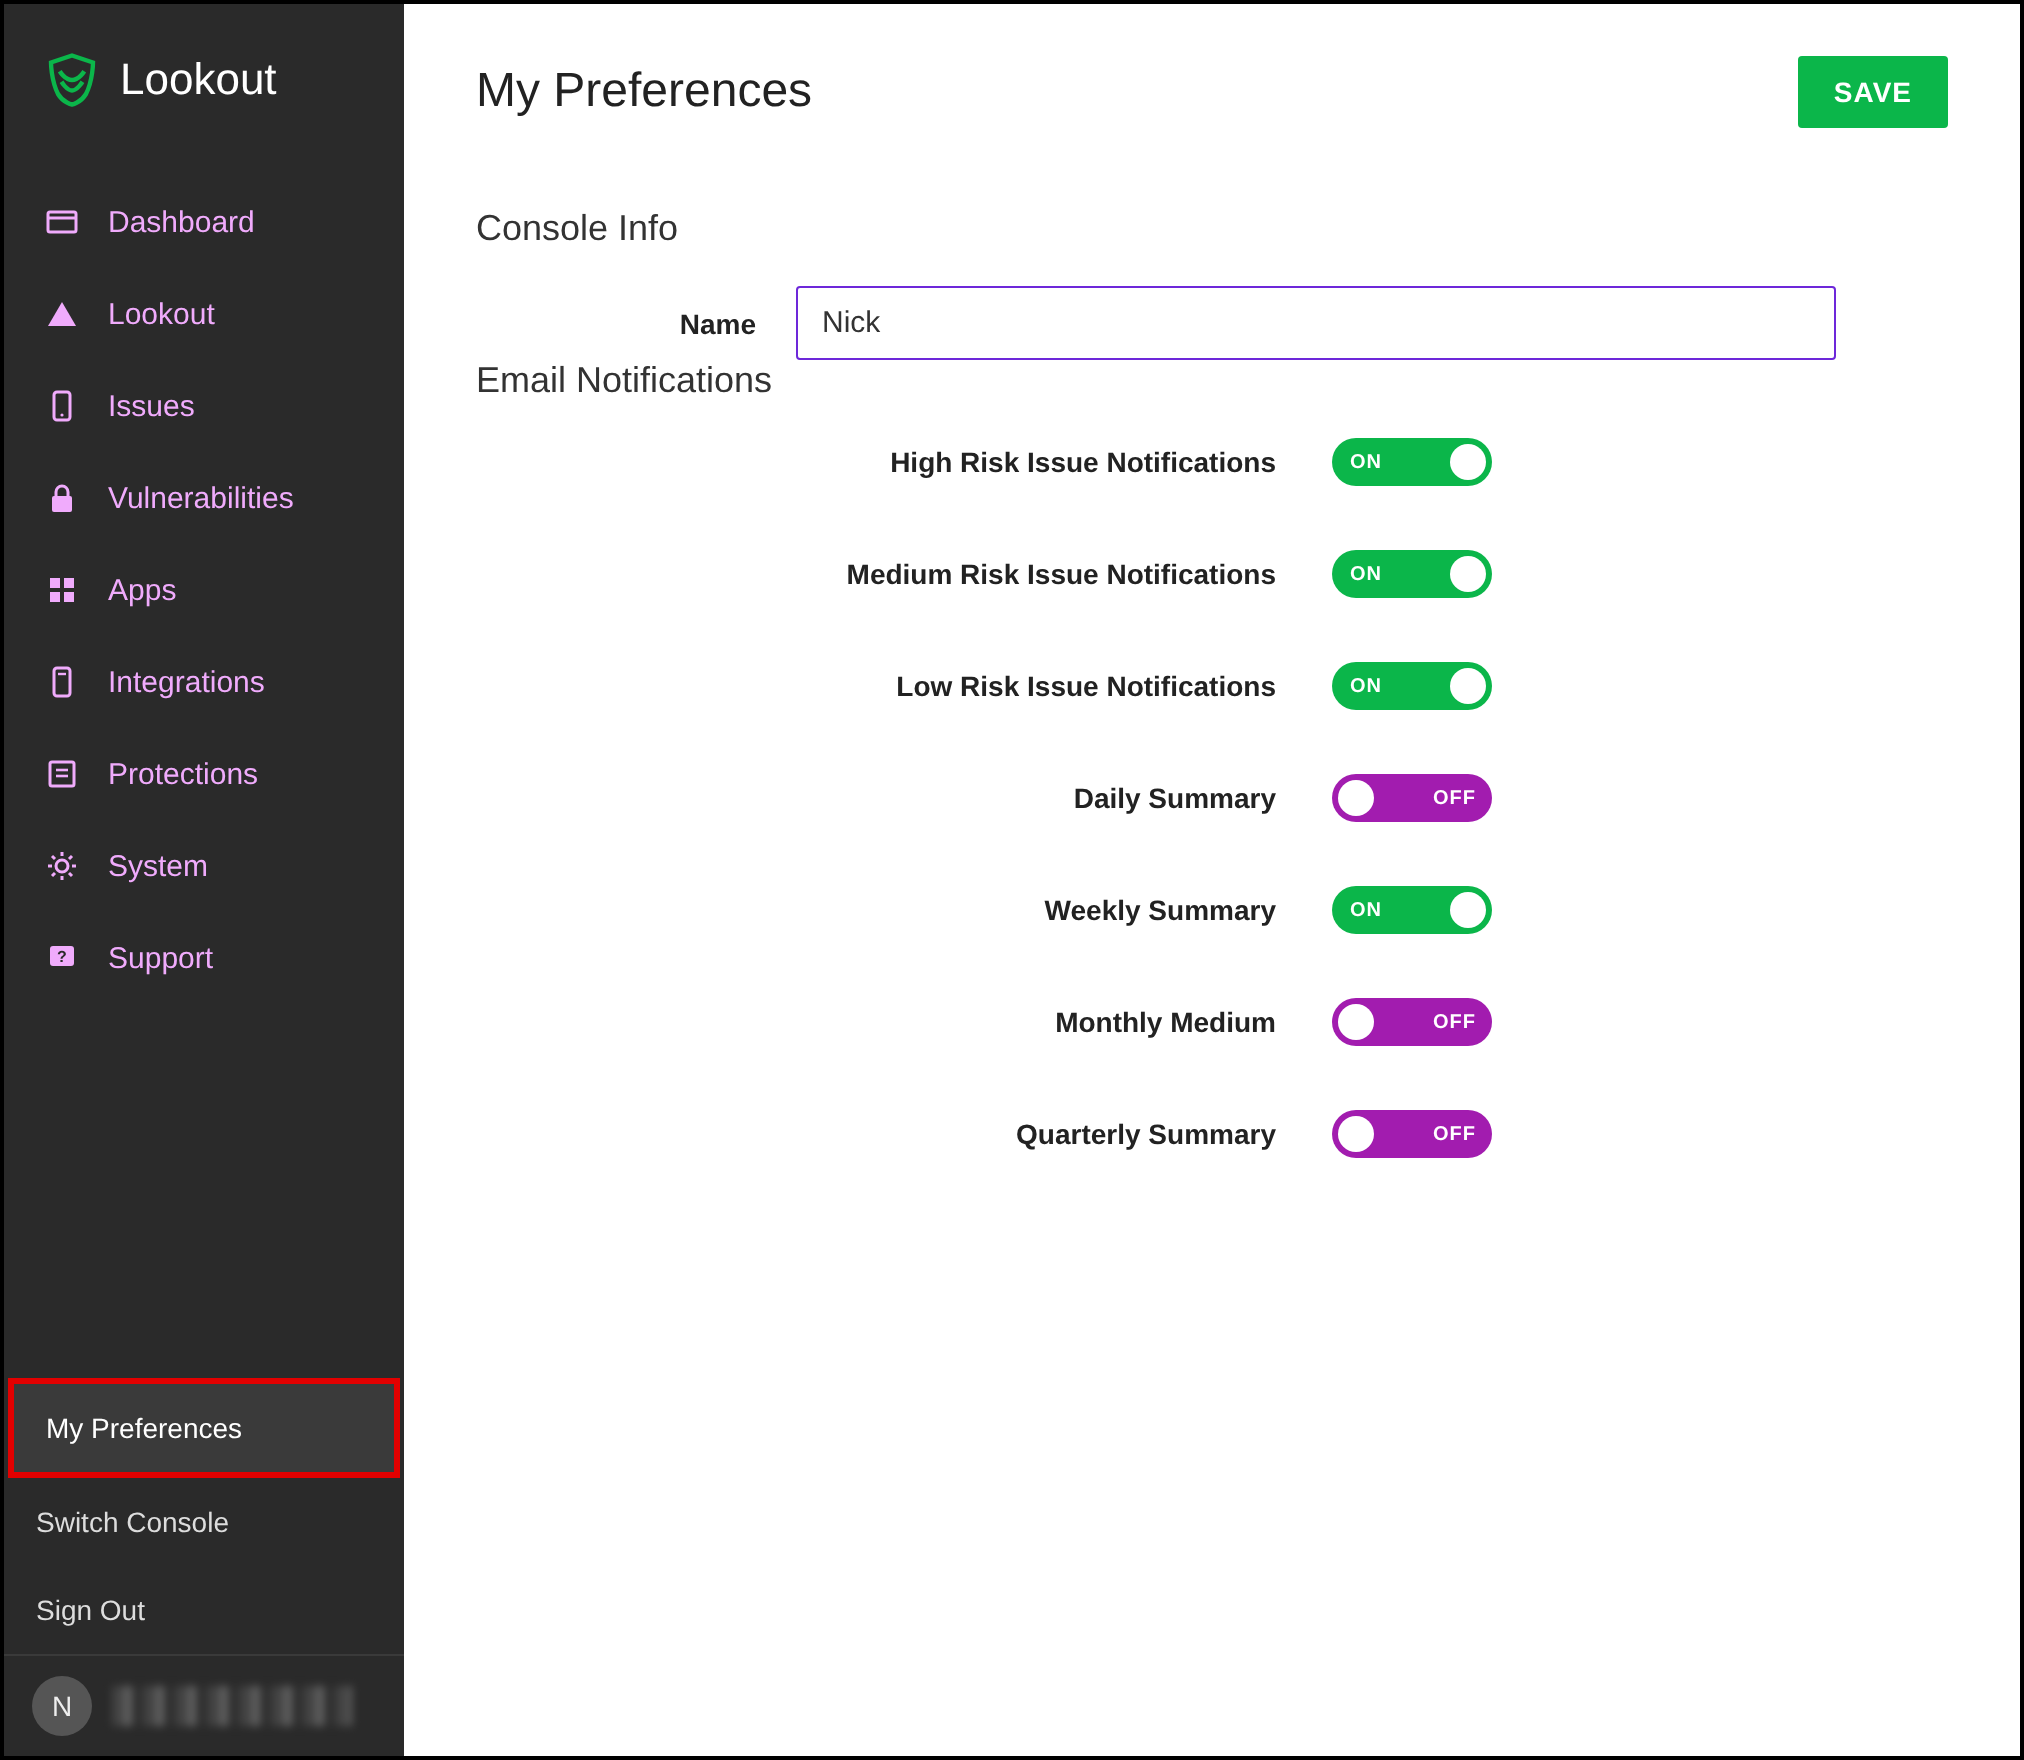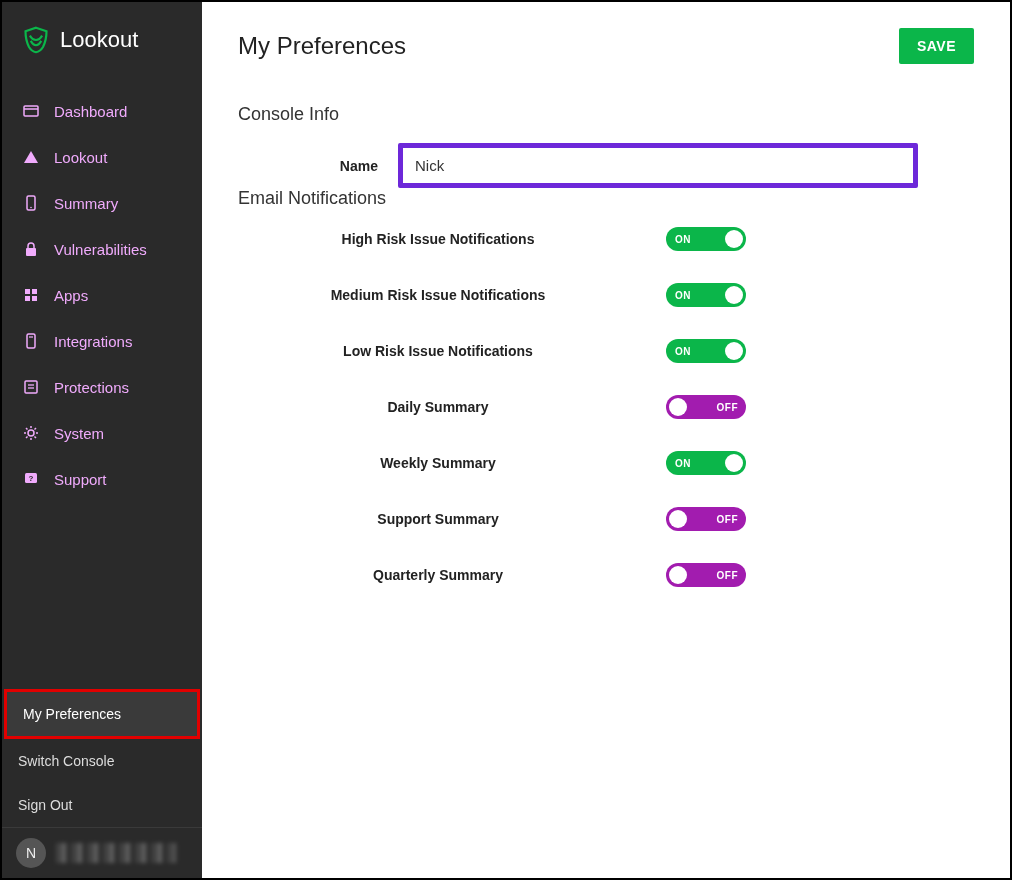--- a/index.html
+++ b/index.html
@@ -137,34 +137,34 @@
 .form-label {
   width: 140px;
   text-align: right;
   font-size: 14px;
   font-weight: 700;
   color: #222;
   margin-right: 20px;
 }
 .text-input {
   flex: 0 0 520px;
-  border: 5px solid #6d28d9;
+  border: 1px solid #6d28d9;
   padding: 9px 12px;
   font-size: 15px;
   color: #333;
   border-radius: 2px;
 }
 .toggle-row {
   display: flex;
   align-items: center;
   margin-bottom: 32px;
 }
 .toggle-label {
   width: 400px;
-  text-align: center;
+  text-align: right;
   font-size: 14px;
   font-weight: 700;
   color: #222;
   margin-right: 28px;
 }
 .toggle {
   width: 80px;
   height: 24px;
   border-radius: 12px;
   position: relative;
@@ -224,21 +224,21 @@
       </span>
       <span>Lookout</span>
     </div>
     <div class="nav-item">
       <span class="nav-icon">
         <svg viewBox="0 0 16 16" width="16" height="16">
             <rect x="4" y="1" width="8" height="14" rx="1.5" fill="none" stroke="currentColor" stroke-width="1.5"></rect>
             <circle cx="8" cy="12.5" r="0.8" fill="currentColor"></circle>
           </svg>
       </span>
-      <span>Summary</span>
+      <span>Issues</span>
     </div>
     <div class="nav-item">
       <span class="nav-icon">
         <svg viewBox="0 0 16 16" width="16" height="16">
             <rect x="3" y="7" width="10" height="8" rx="1" fill="currentColor"></rect>
             <path d="M5 7 V5 a3 3 0 0 1 6 0 V7" fill="none" stroke="currentColor" stroke-width="1.5"></path>
           </svg>
       </span>
       <span>Vulnerabilities</span>
     </div>
@@ -369,21 +369,21 @@
           </div>
         </div>
         <div class="toggle-row">
           <div class="toggle-label">Weekly Summary</div>
           <div class="toggle on">
             <span class="toggle-text">ON</span>
             <div class="toggle-knob"></div>
           </div>
         </div>
         <div class="toggle-row">
-          <div class="toggle-label">Support Summary</div>
+          <div class="toggle-label">Monthly Medium</div>
           <div class="toggle off">
             <span class="toggle-text">OFF</span>
             <div class="toggle-knob"></div>
           </div>
         </div>
         <div class="toggle-row">
           <div class="toggle-label">Quarterly Summary</div>
           <div class="toggle off">
             <span class="toggle-text">OFF</span>
             <div class="toggle-knob"></div>

